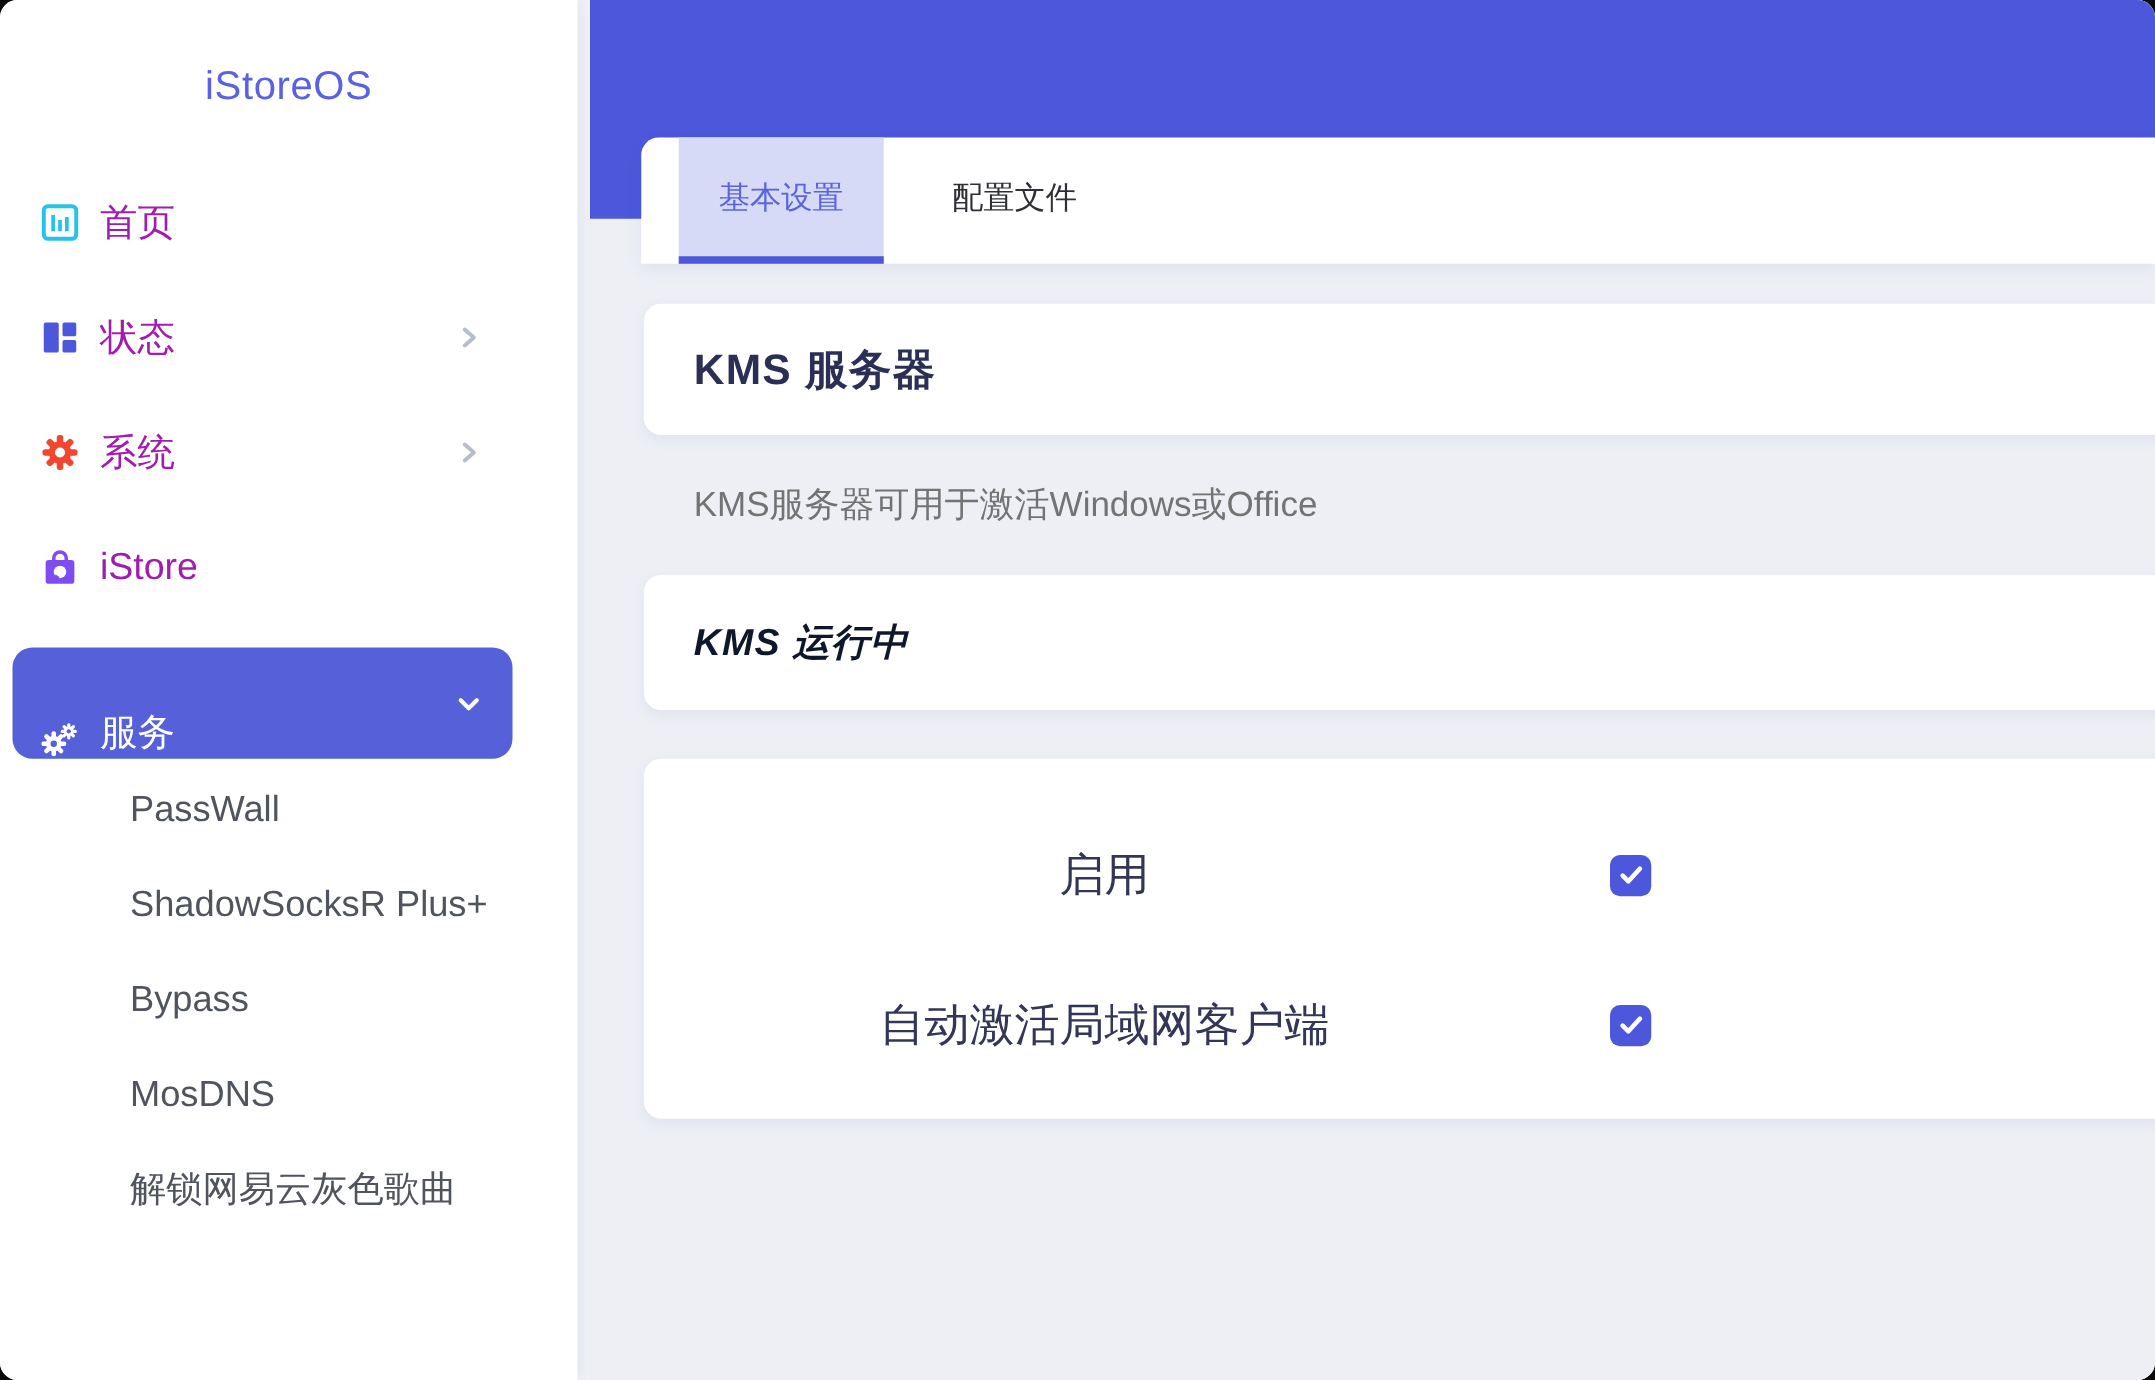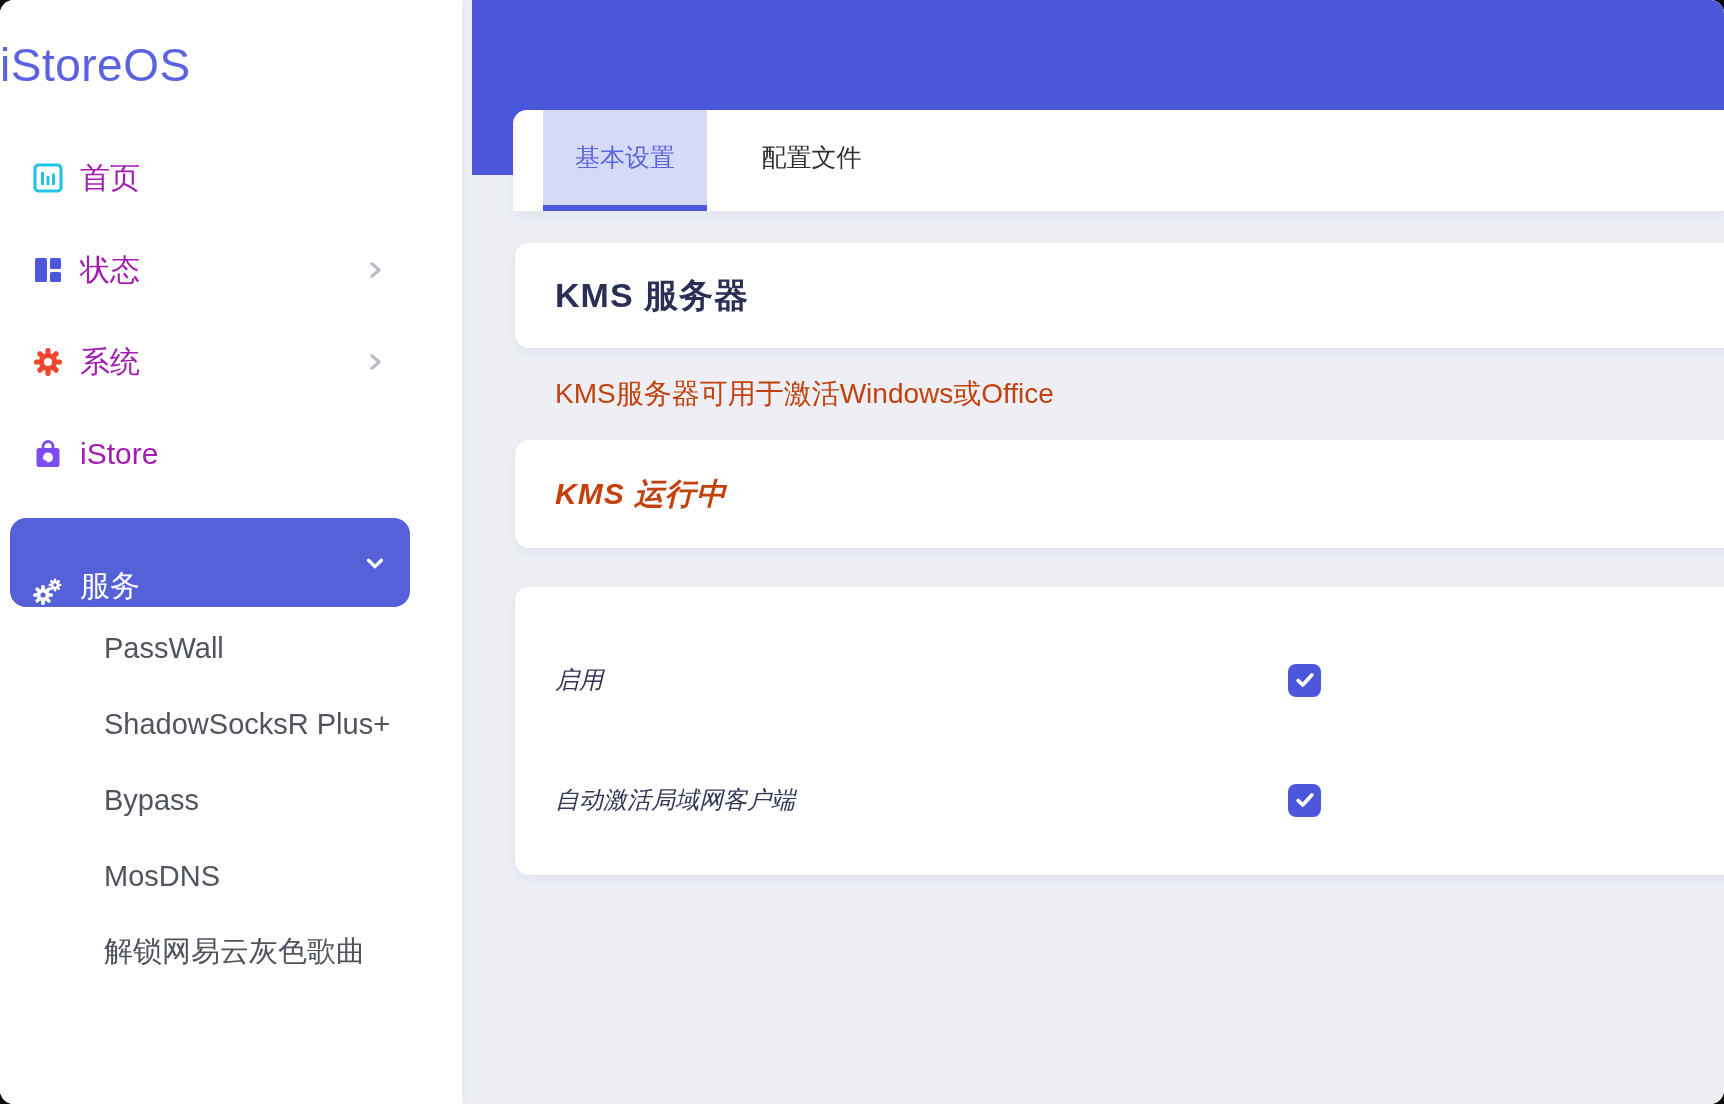--- a/index.html
+++ b/index.html
@@ -9,22 +9,22 @@
     border-radius:14px; overflow:hidden; background:#f0f2f7;
     font-family:"Liberation Sans","DejaVu Sans",sans-serif;
   }
 
   
   .sidebar {
     position:absolute; left:0; top:0; width:462px; height:100%;
     background:#ffffff; box-shadow:3px 0 12px rgba(50,60,120,0.08);
     z-index:2;
   }
-  .logo { padding-top:38px; height:64px; 
-    font-size:46px; font-weight:500; color:#5a62e2; letter-spacing:0.5px; }
+  .logo { padding-top:50px; height:64px; text-align:center;
+    font-size:32px; font-weight:500; color:#5a62e2; letter-spacing:0.5px; }
   .menu { margin-top:86px; }
   .nav-item { position:relative; height:56px; display:flex; align-items:center; margin-bottom:36px; cursor:pointer; }
   .nav-icon { position:absolute; left:33px; width:30px; height:30px; display:flex; align-items:center; justify-content:center; }
   .nav-icon svg { width:30px; height:30px; }
   .nav-label { margin-left:80px; font-size:30px; color:#a21caf; }
   .nav-chevron { position:absolute; left:364px; top:50%; transform:translateY(-50%); width:22px; height:22px; }
   .nav-item.active {
     height:89px; margin:16px 52px 13px 10px; background:#5560d9;
     border-radius:16px;
     align-items:flex-end;
@@ -48,28 +48,28 @@
   .tab { width:164px; display:flex; align-items:center; justify-content:center;
     font-size:25px; border-bottom:6px solid transparent; cursor:pointer; }
   .tab.active { background:#d6daf7; border-bottom-color:#4c57db; color:#5a65dc;justify-content:center; }
   .tab.inactive { color:#2f3036;padding-left:45px; }
 
   .page { position:absolute; top:211px; left:0; right:0; bottom:0; padding:32px 0 0 43px; }
   .card { background:#ffffff; border-radius:14px; margin-right:-18px;
     box-shadow:0 4px 10px rgba(70,80,150,0.07); }
   .title-card { height:105px; display:flex; align-items:center; padding-left:40px; }
   .page-title { font-size:34px; font-weight:700; color:#2c2f55; letter-spacing:1px; }
-  .desc-band { height:92px; display:flex; align-items:center; padding-left:40px;
-    font-size:28px; color:#c2410c; }
+  .desc-band { height:112px; display:flex; align-items:center; padding-left:40px;
+    font-size:28px; color:#737373; }
   .status-card { height:108px; display:flex; align-items:center; padding-left:40px; }
-  .status-text { font-size:30px; font-weight:700; font-style:italic; color:#c2410c; letter-spacing:1px; }
+  .status-text { font-size:30px; font-weight:700; font-style:italic; color:#0f172a; letter-spacing:1px; }
   .gap-39 { height:39px; }
   .form-card { height:288px; padding:73px 0 0 40px; }
   .form-row { display:flex; align-items:center; height:40px; margin-bottom:80px; }
-  .form-label { width:657px; text-align:left; font-size:24px; color:#333657;font-style:italic; }
+  .form-label { width:657px; text-align:center; font-size:36px; color:#333657; }
   .checkbox {
     margin-left:76px; width:33px; height:33px; border-radius:8px;
     background:#4c57db; display:flex; align-items:center; justify-content:center;
     cursor:pointer;
   }
   .checkbox svg { width:22px; height:22px; }
 </style>
 </head>
 <body>
 

